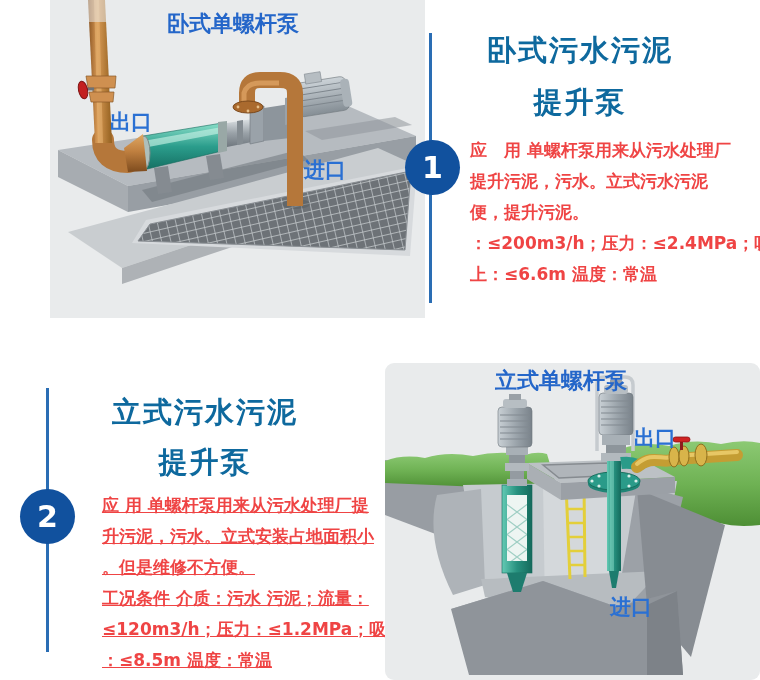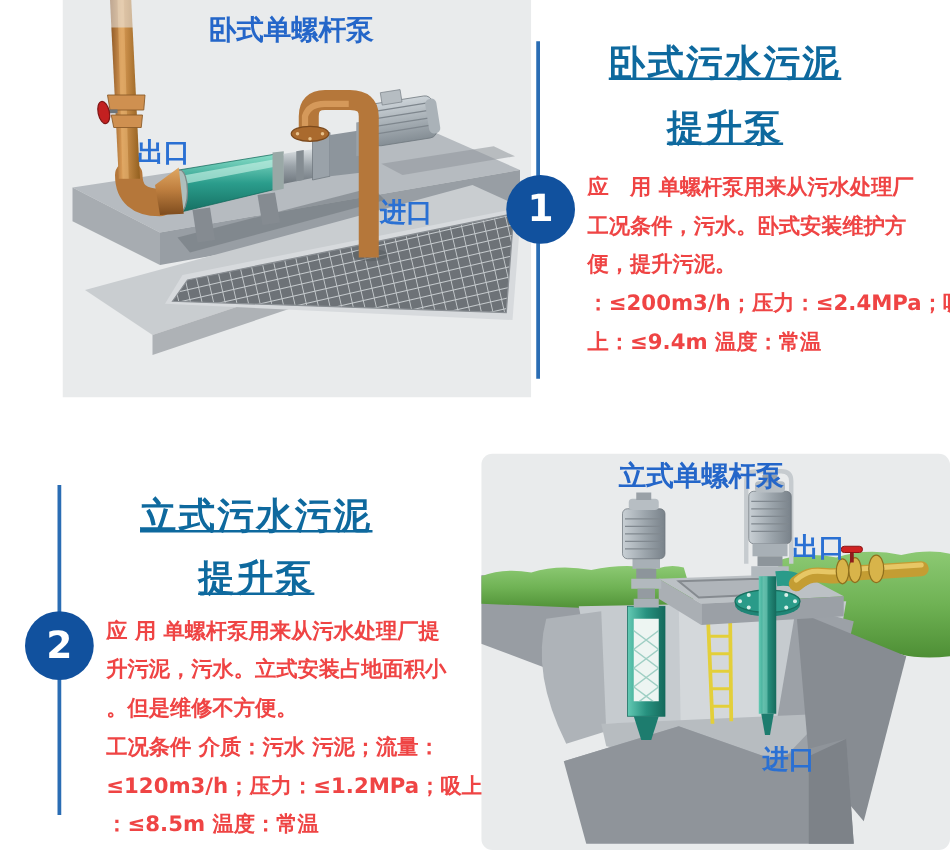--- a/index.html
+++ b/index.html
@@ -5,29 +5,29 @@
   html,body{margin:0;padding:0;background:#ffffff;}
   .page{
     position:relative;width:760px;height:680px;background:#ffffff;overflow:hidden;
     font-family:"DejaVu Sans","Liberation Sans",sans-serif;
   }
   .illus{position:absolute;}
   .illus-h{left:16px;top:0;width:375px;height:408px;padding-left:34px;}
   .illus-v{left:385px;top:357px;width:405px;height:323px;}
   .sec-heading{
     position:absolute;text-align:center;font-weight:bold;font-size:29px;
-    color:#0e699e;letter-spacing:2px;white-space:nowrap;text-decoration:underline;
+    color:#0e699e;letter-spacing:2px;white-space:nowrap;
   }
   .h1a{left:400px;top:31px;width:360px;}
   .h1b{left:400px;top:83px;width:360px;}
   .h2a{left:10px;top:393px;width:390px;}
   .h2b{left:10px;top:443px;width:390px;}
   .sec-body{position:absolute;font-weight:bold;color:#ef4444;font-size:17px;}
   .body1{left:470px;top:135px;width:290px;line-height:31px;}
-  .body2{left:85px;top:490px;width:312px;line-height:31px;}
+  .body2{left:102px;top:490px;width:312px;line-height:31px;text-decoration:underline;}
   .sec-body .bline{white-space:nowrap;}
   .vline{position:absolute;width:3px;background:#2a6db4;}
   .vl1{left:429px;top:33px;height:270px;}
   .vl2{left:46px;top:388px;height:264px;}
   .badge{
     position:absolute;width:55px;height:55px;border-radius:50%;background:#11519e;
     color:#ffffff;font-size:30px;font-weight:bold;display:flex;align-items:center;
     justify-content:center;line-height:1;
   }
   .bg1{left:405px;top:140px;}
@@ -144,24 +144,24 @@
       <text class="illu-label" x="275" y="177" text-anchor="middle">进口</text>
     </svg>
   </div>
 
   <div class="vline vl1"></div>
   <div class="badge bg1">1</div>
   <div class="sec-heading h1a">卧式污水污泥</div>
   <div class="sec-heading h1b">提升泵</div>
   <div class="sec-body body1">
     <div class="bline">应　用 单螺杆泵用来从污水处理厂</div>
-    <div class="bline">工况条件，污水。卧式安装维护方</div>
+    <div class="bline">提升污泥，污水。立式污水污泥</div>
     <div class="bline">便，提升污泥。</div>
     <div class="bline">：≤200m3/h；压力：≤2.4MPa；吸</div>
-    <div class="bline">上：≤9.4m 温度：常温</div>
+    <div class="bline">上：≤6.6m 温度：常温</div>
   </div>
 
   <div class="vline vl2"></div>
   <div class="badge bg2">2</div>
   <div class="sec-heading h2a">立式污水污泥</div>
   <div class="sec-heading h2b">提升泵</div>
   <div class="sec-body body2">
     <div class="bline">应 用 单螺杆泵用来从污水处理厂提</div>
     <div class="bline">升污泥，污水。立式安装占地面积小</div>
     <div class="bline">。但是维修不方便。</div>

